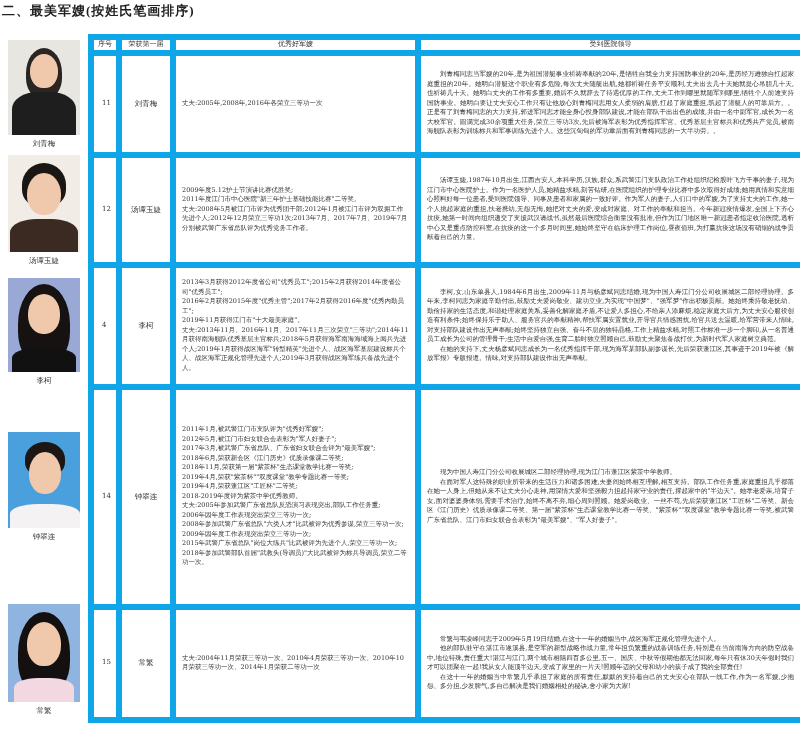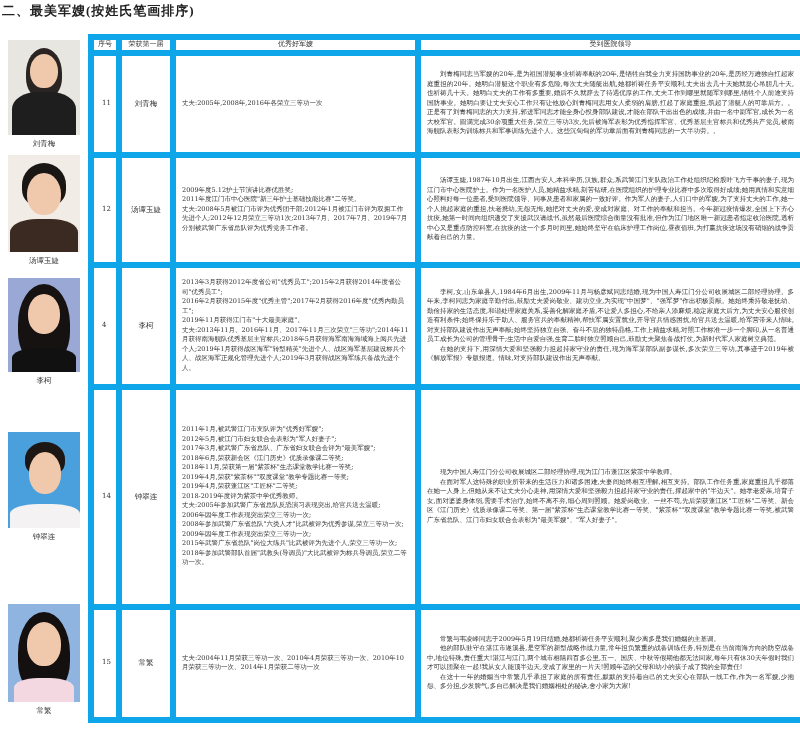--- a/index.html
+++ b/index.html
@@ -119,53 +119,53 @@
       <td class="seq">4</td>
       <td class="name">李柯</td>
       <td class="awards">
         <p>2013年3月获得2012年度省公司"优秀员工";2015年2月获得2014年度省公司"优秀员工";</p>
         <p>2016年2月获得2015年度"优秀主管";2017年2月获得2016年度"优秀内勤员工";</p>
         <p>2019年11月获得江门市"十大最美家庭"。</p>
         <p>丈夫:2013年11月、2016年11月、2017年11月三次荣立"三等功";2014年11月获得南海舰队优秀基层主官标兵;2018年5月获得海军南海海域海上阅兵先进个人;2019年1月获得战区海军"转型精英"先进个人、战区海军基层建设标兵个人、战区海军正规化管理先进个人;2019年3月获得战区海军练兵备战先进个人。</p>
       </td>
       <td class="intro">
         <p>李柯,女,山东单县人,1984年6月出生,2009年11月与杨彦斌同志结婚,现为中国人寿江门分公司收展城区二部经理协理。多年来,李柯同志为家庭辛勤付出,鼓励丈夫爱岗敬业、建功立业,为实现"中国梦"、"强军梦"作出积极贡献。她始终秉持敬老抚幼、勤俭持家的生活态度,和谐处理家庭关系,妥善化解家庭矛盾,不让爱人多担心,不给亲人添麻烦,稳定家庭大后方,为丈夫安心服役创造有利条件;始终保持乐于助人、服务官兵的奉献精神,帮扶军属安置就业,开导官兵情感困扰,给官兵送去温暖,给军营带来人情味,对支持部队建设作出无声奉献;始终坚持独立自强、奋斗不息的独特品格,工作上精益求精,对照工作标准一步一个脚印,从一名普通员工成长为公司的管理骨干;生活中自爱自强,生育二胎时独立照顾自己,鼓励丈夫聚焦备战打仗,为新时代军人家庭树立典范。</p>
-        <p>在她的支持下,用深情大爱和坚强毅力担起持家守业的责任,现为海军某部队副参谋长,多次荣立三等功,其事迹于2019年被《解放军报》专版报道。情味,对支持部队建设作出无声奉献。</p>
+        <p>在她的支持下,丈夫杨彦斌同志成长为一名优秀指挥干部,现为海军某部队副参谋长,先后荣获蓬江区,其事迹于2019年被《解放军报》专版报道。情味,对支持部队建设作出无声奉献。</p>
       </td>
     </tr>
     <tr style="height:220px">
       <td class="seq">14</td>
       <td class="name">钟翠连</td>
       <td class="awards">
         <p>2011年1月,被武警江门市支队评为"优秀好军嫂";</p>
         <p>2012年5月,被江门市妇女联合会表彰为"军人好妻子";</p>
         <p>2017年3月,被武警广东省总队、广东省妇女联合会评为"最美军嫂";</p>
         <p>2018年6月,荣获新会区《江门历史》优质录像课二等奖;</p>
         <p>2018年11月,荣获第一届"紫茶杯"生态课堂教学比赛一等奖;</p>
         <p>2019年4月,荣获"紫茶杯""双度课堂"教学专题比赛一等奖;</p>
         <p>2019年4月,荣获蓬江区"工匠杯"二等奖;</p>
         <p>2018-2019年度评为紫茶中学优秀教师。</p>
-        <p>丈夫:2005年参加武警广东省总队反恐演习表现突出,给官兵送去温暖;</p>
+        <p>丈夫:2005年参加武警广东省总队反恐演习表现突出,部队工作任务重;</p>
         <p>2006年因年度工作表现突出荣立三等功一次;</p>
         <p>2008年参加武警广东省总队"六类人才"比武被评为优秀参谋,荣立三等功一次;</p>
         <p>2009年因年度工作表现突出荣立三等功一次;</p>
         <p>2015年武警广东省总队"岗位大练兵"比武被评为先进个人,荣立三等功一次;</p>
         <p>2018年参加武警部队首届"武教头(导调员)"大比武被评为标兵导调员,荣立二等功一次。</p>
       </td>
       <td class="intro">
         <p>现为中国人寿江门分公司收展城区二部经理协理,现为江门市蓬江区紫茶中学教师。</p>
         <p>在面对军人这特殊的职业所带来的生活压力和诸多困难,夫妻间始终相互理解,相互支持。部队工作任务重,家庭重担几乎都落在她一人身上,但她从来不让丈夫分心走神,用深情大爱和坚强毅力担起持家守业的责任,撑起家中的"半边天"。她孝老爱亲,培育子女,面对婆婆身体弱,需要手术治疗,始终不离不弃,细心周到照顾。她爱岗敬业、一丝不苟,先后荣获蓬江区"工匠杯"二等奖、新会区《江门历史》优质录像课二等奖、第一届"紫茶杯"生态课堂教学比赛一等奖、"紫茶杯""双度课堂"教学专题比赛一等奖,被武警广东省总队、江门市妇女联合会表彰为"最美军嫂"、"军人好妻子"。</p>
       </td>
     </tr>
     <tr style="height:113px">
       <td class="seq">15</td>
       <td class="name">常繁</td>
       <td class="awards">
         <p>丈夫:2004年11月荣获三等功一次、2010年4月荣获三等功一次、2010年10月荣获三等功一次、2014年1月荣获二等功一次</p>
       </td>
       <td class="intro">
-        <p>常繁与韦凌峰同志于2009年5月19日结婚,她都祈祷任务平安顺利,聚少离多是我们婚姻的主基调。</p>
+        <p>常繁与韦凌峰同志于2009年5月19日结婚,在这十一年的婚姻当中,战区海军正规化管理先进个人。</p>
         <p>他的部队驻守在湛江市遂溪县,是空军的新型战略作战力量,常年担负繁重的战备训练任务,特别是在当前南海方向的防空战备中,地位特殊,责任重大!湛江与江门,两个城市相隔四百多公里,五一、国庆、中秋等假期他都无法回家,每年只有休30天年假时我们才可以团聚在一起!我从女人能顶半边天,变成了家里的一片天!照顾年迈的父母和幼小的孩子成了我的全部责任!</p>
         <p>在这十一年的婚姻当中常繁几乎承担了家庭的所有责任,默默的支持着自己的丈夫安心在部队一线工作,作为一名军嫂,少抱怨、多分担,少发脾气,多自己解决是我们婚姻相处的秘诀,舍小家为大家!</p>
       </td>
     </tr>
   </tbody>
 </table>
 
 </body></html>

